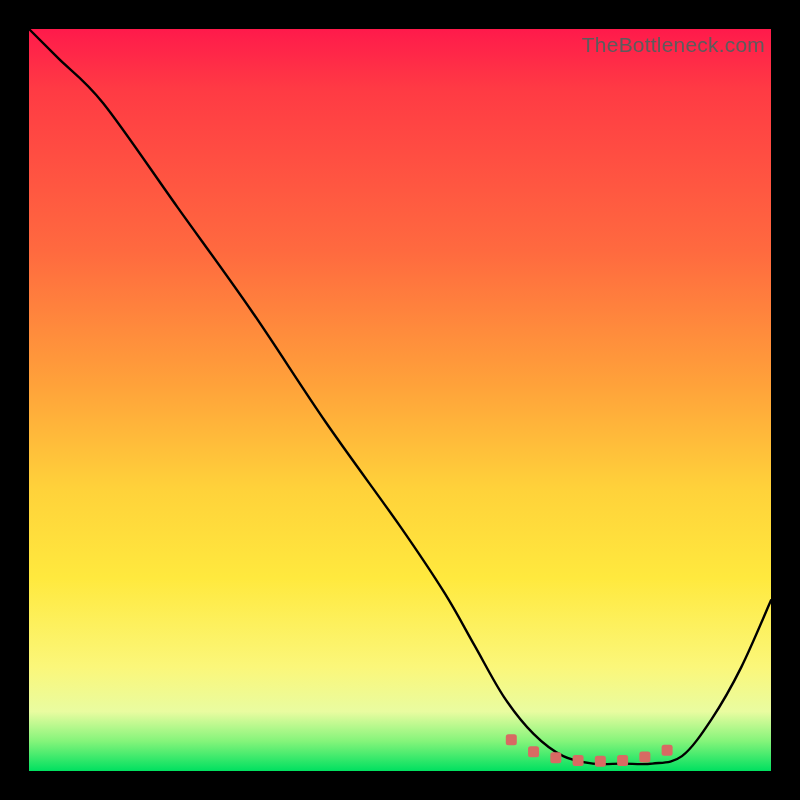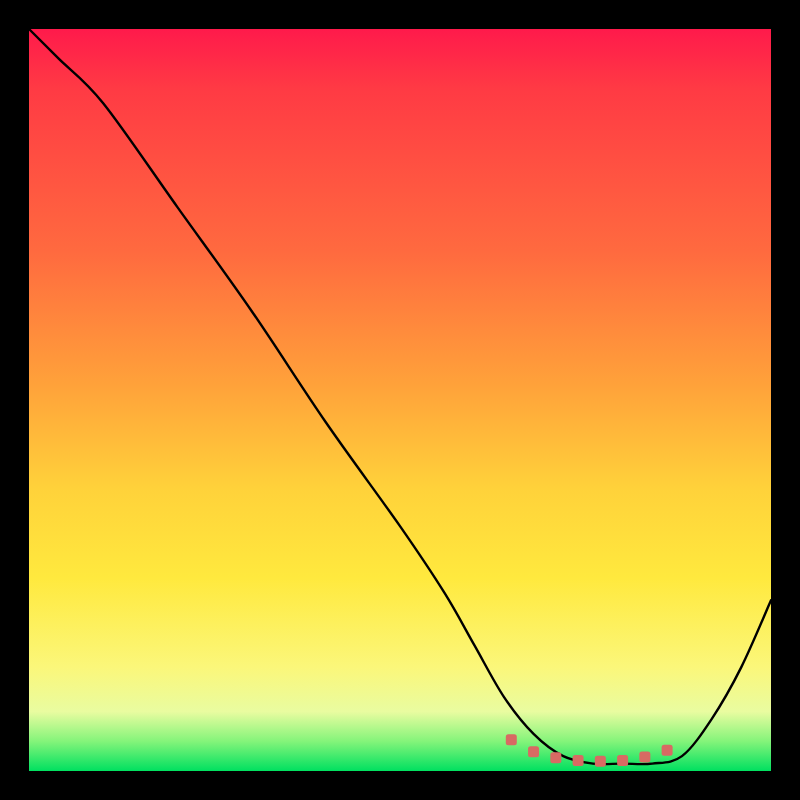--- a/index.html
+++ b/index.html
@@ -74,13 +74,14 @@
         <rect x="499.06000000000006" y="717.208" width="11" height="11" rx="2.5" fill="#d86a63"></rect>
         <rect x="521.3199999999999" y="723.144" width="11" height="11" rx="2.5" fill="#d86a63"></rect>
         <rect x="543.58" y="726.112" width="11" height="11" rx="2.5" fill="#d86a63"></rect>
         <rect x="565.84" y="726.854" width="11" height="11" rx="2.5" fill="#d86a63"></rect>
         <rect x="588.1" y="726.112" width="11" height="11" rx="2.5" fill="#d86a63"></rect>
         <rect x="610.36" y="722.402" width="11" height="11" rx="2.5" fill="#d86a63"></rect>
         <rect x="632.62" y="715.724" width="11" height="11" rx="2.5" fill="#d86a63"></rect>
       </g>
   </svg>
 
+  <div class="watermark">TheBottleneck.com</div>
 </div>
 
 </body></html>

